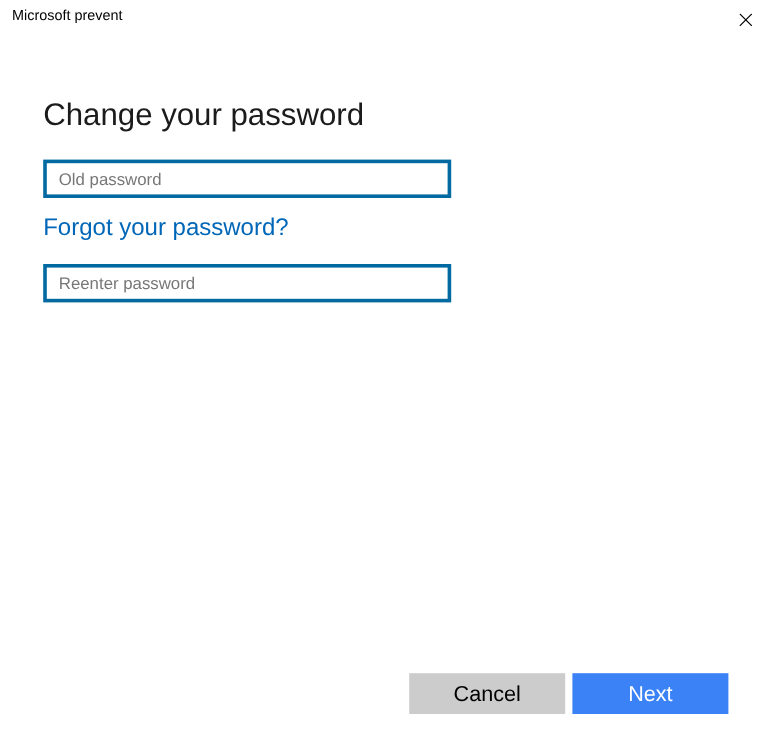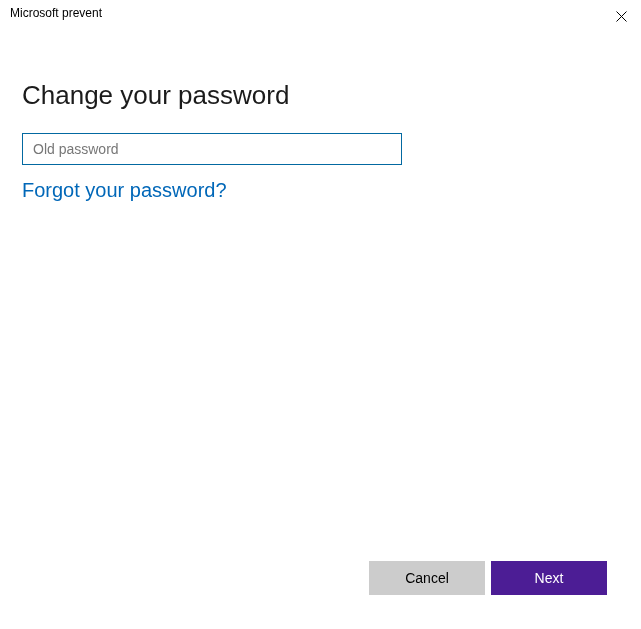--- a/index.html
+++ b/index.html
@@ -32,38 +32,38 @@
       display: flex;
       align-items: center;
       justify-content: center;
       cursor: pointer;
       font-size: 14px;
       color: #000;
       background: transparent;
       border: none;
     }
     .content {
-      padding: 50px 34px 0 22px;
+      padding: 50px 34px 0 36px;
     }
     .heading {
       font-size: 26px;
       font-weight: 400;
       color: #1b1b1b;
       margin-bottom: 22px;
     }
     .subtext {
       font-size: 14px;
       color: #1b1b1b;
       margin-bottom: 32px;
     }
     .field {
       display: block;
-      width: 380px;
+      width: 340px;
       height: 32px;
-      border: 1px solid #0369a1;
+      border: 3px solid #0369a1;
       padding: 0 10px;
       font-size: 14px;
       font-family: inherit;
       color: #000;
       outline: none;
       background: #fff;
     }
     .field::placeholder {
       color: #777;
     }
@@ -82,33 +82,33 @@
       margin-bottom: 18px;
     }
     .footer {
       position: absolute;
       bottom: 34px;
       right: 34px;
       display: flex;
       gap: 6px;
     }
     .btn {
-      width: 116px;
+      width: 130px;
       height: 34px;
       border: none;
-      font-size: 14px;
+      font-size: 18px;
       font-family: inherit;
       cursor: pointer;
     }
     .btn-cancel {
       background: #cccccc;
       color: #000;
     }
     .btn-next {
-      background: #4c1d95;
+      background: #3b82f6;
       color: #fff;
     }
   </style>
 </head>
 <body>
 
 <div class="title-bar">
   <span class="title-text">Microsoft prevent</span>
   <button class="close-btn">
     <svg width="11" height="11" viewBox="0 0 11 11">
@@ -119,18 +119,19 @@
 </div>
 
 <div class="content">
   <h1 class="heading">Change your password</h1>
 
   <input type="password" class="field gap-small" placeholder="Old password" style="">
 
   <a class="link">Forgot your password?</a>
 
 
+  <input type="password" class="field" placeholder="Reenter password" style="">
 </div>
 
 <div class="footer">
   <button class="btn btn-cancel">Cancel</button>
   <button class="btn btn-next">Next</button>
 </div>
 
 </body></html>

